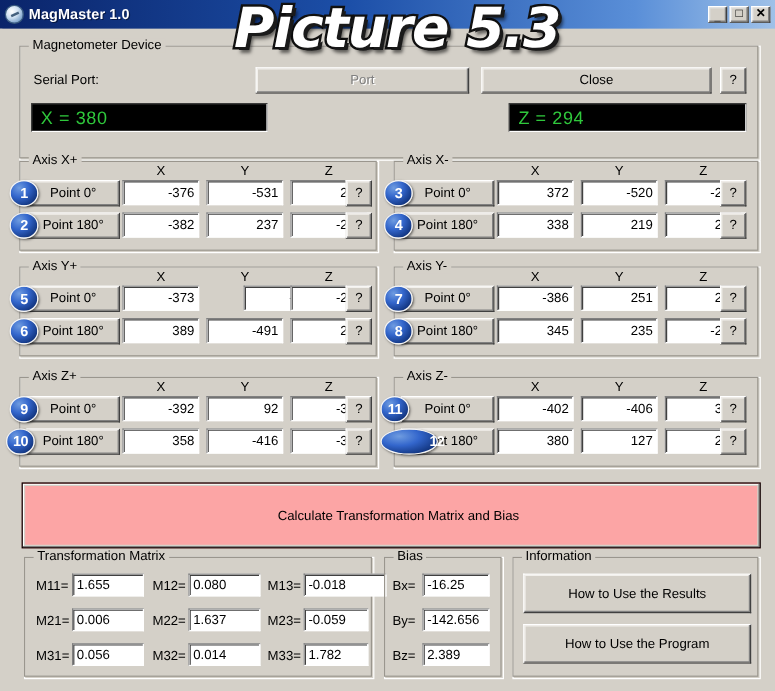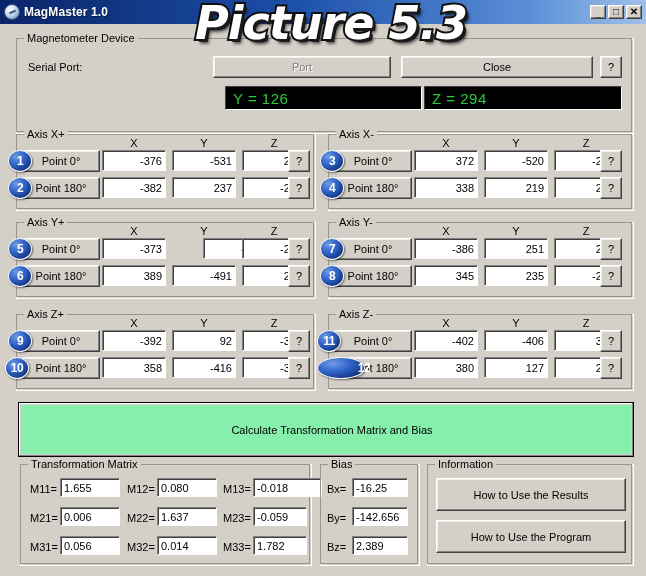--- a/index.html
+++ b/index.html
@@ -263,21 +263,21 @@
   .mlabel {
     position: absolute;
     font-size: 11px;
     color: #000;
     white-space: nowrap;
   }
 
   
   .calcbtn {
     position: absolute;
-    background: #86efac;
+    background: #fca5a5;
     border: 1px solid #000000;
     box-shadow: inset -1px -1px 0 #808080, inset 1px 1px 0 #ffffff,
                 inset -2px -2px 0 #d4d0c8, inset 2px 2px 0 #d4d0c8;
     box-sizing: border-box;
     font-size: 11px;
     display: flex;
     align-items: center;
     justify-content: center;
     cursor: default;
     padding-left: 12px;
@@ -336,21 +336,21 @@
 
     <div class="mlabel" style="left:26px; top:37px;">Serial Port:</div>
 
 
     <div class="btn disabled" style="position:absolute; left:211px; top:32px; width:178px; height:22px;">Port</div>
 
     <div class="btn" style="position:absolute; left:399px; top:32px; width:192px; height:22px;">Close</div>
 
     <div class="btn" style="position:absolute; left:598px; top:32px; width:22px; height:22px;">?</div>
 
-    <div class="lcd" style="left:223px; top:62px; width:197px; height:24px;">Y = 126</div>
+    <div class="lcd" style="left:24px; top:62px; width:197px; height:24px;">X = 380</div>
     <div class="lcd" style="left:422px; top:62px; width:198px; height:24px;">Z = 294</div>
 
     <div class="group" style="left:14px; top:110px; width:300px; height:77px;">
       <div class="glabel">Axis X+</div>
     </div>
     <div class="colhdr" style="left:100px; top:113px; width:64px;">X</div>
     <div class="colhdr" style="left:170px; top:113px; width:64px;">Y</div>
     <div class="colhdr" style="left:240px; top:113px; width:64px;">Z</div>
     <div class="badge" style="left:6px; top:126px;">1</div>
     <div class="btn" style="position:absolute; left:20px; top:126px; width:78px; height:22px;">Point 0°</div>

